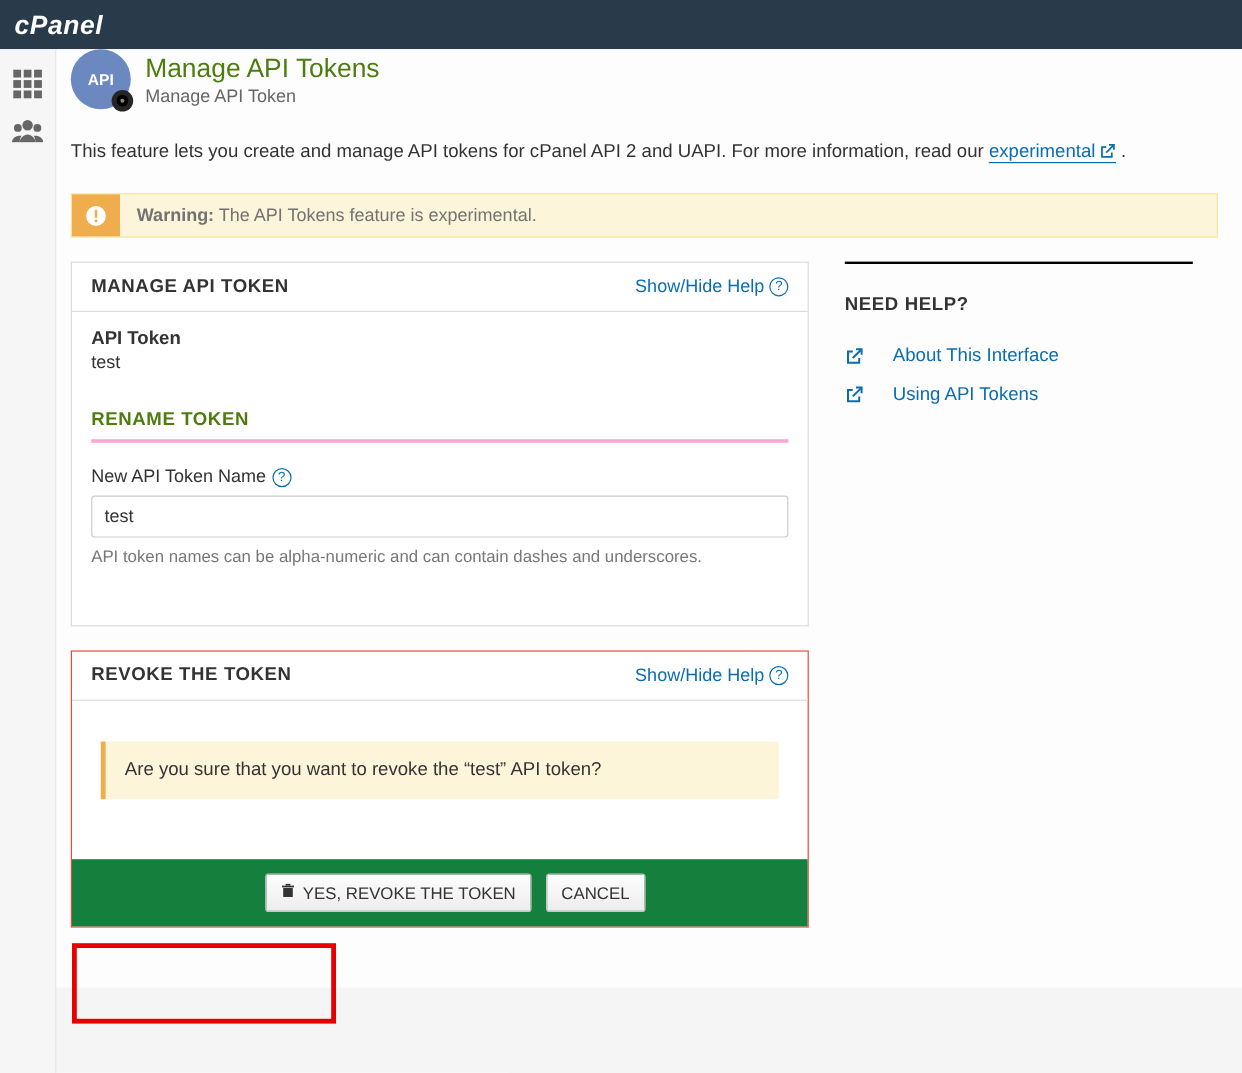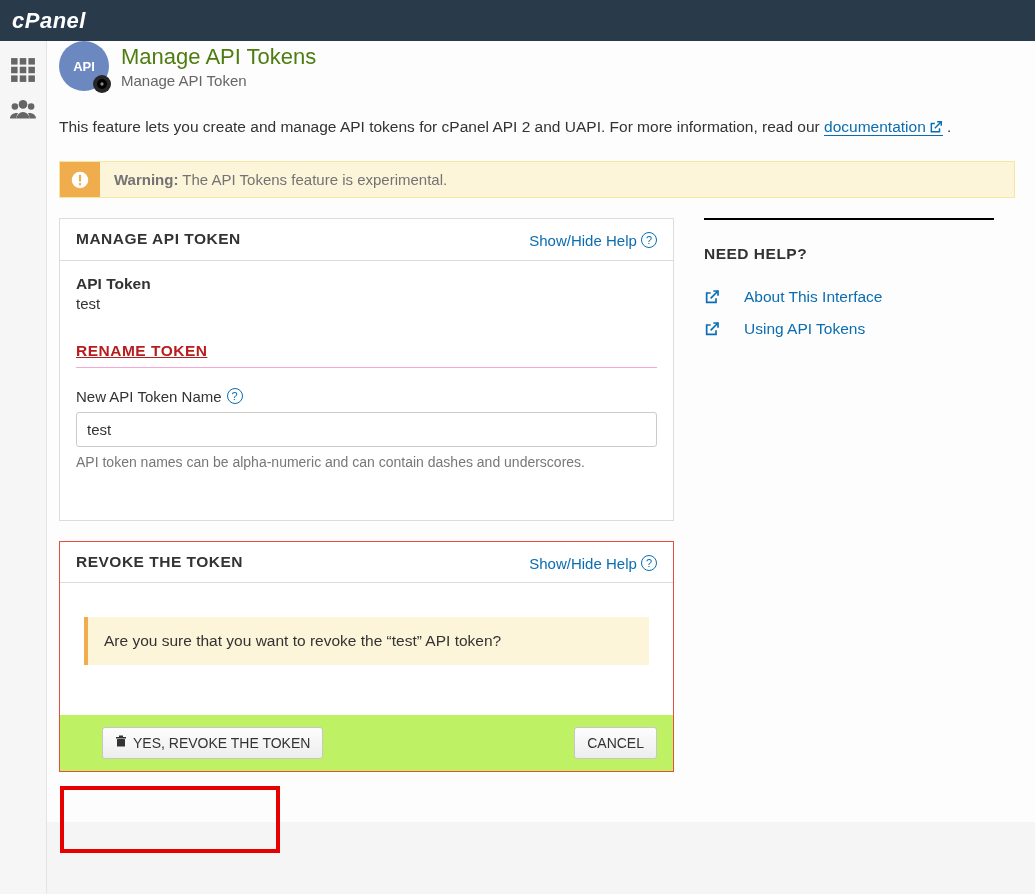--- a/index.html
+++ b/index.html
@@ -66,21 +66,21 @@
   .panel-header {
     display:flex; justify-content:space-between; align-items:center;
     padding:11px 16px; border-bottom:1px solid #dcdcdc;
   }
   .panel-title { font-size:15.5px; font-weight:600; letter-spacing:.5px; text-transform:uppercase; color:#333;}
   .help-toggle { color:#0a6db1; font-size:15px; cursor:pointer; }
   .help-toggle span { vertical-align:middle;}
   .section-body { padding:14px 16px 10px;}
   .label-strong { font-size:15.5px; font-weight:600; color:#333; margin-bottom:2px; }
   .value-line { font-size:15px; color:#333; margin-bottom:30px;}
-  .sub-title { font-size:15.5px; font-weight:600; letter-spacing:.5px; text-transform:uppercase; color:#b91c1c; border-bottom:1px solid #f9a8d4; padding-bottom:7px; margin-bottom:20px;text-decoration:underline;}
+  .sub-title { font-size:15.5px; font-weight:600; letter-spacing:.5px; text-transform:uppercase; color:#4d7c0f; border-bottom:3px solid #f9a8d4; padding-bottom:7px; margin-bottom:20px;}
   .form-label { font-size:15px; color:#333; margin-bottom:7px; display:flex; align-items:center; gap:5px;}
   .text-input {
     width:100%; padding:8px 10px; font-size:15px; color:#333;
     border:1px solid #ccc; border-radius:3px; background:#fff;
   }
   .hint { font-size:14px; color:#777; margin-top:7px;}
   .panel-footer {
     display:flex; justify-content:space-between; align-items:center;
     padding:12px 16px; border-top:1px solid #dcdcdc; background:#fff;
   }
@@ -93,21 +93,21 @@
   .btn-primary-light {
     background:#7eb2e2; border:1px solid #7eb2e2; color:#fff; font-size:14px; letter-spacing:.5px;
   }
   .go-back { color:#0a6db1; font-size:15px; cursor:pointer; display:inline-flex; align-items:center; gap:5px;}
   .panel-danger { border:1px solid #e74c3c; }
   .panel-danger .panel-header { border-bottom:1px solid #dcdcdc;}
   .confirm-box {
     margin:20px 8px; padding:15px 16px; background:#fdf5d9; border-left:4px solid #f0ad4e;
     font-size:15.5px; color:#333;
   }
-  .panel-danger .panel-footer { justify-content:space-between; gap:12px; background:#bef264; border-top:none;padding-left:42px;}
+  .panel-danger .panel-footer { justify-content:center; gap:12px; background:#15803d; border-top:none;padding-left:42px;}
   .highlight-red {
     position:absolute; border:4px solid #e60000; pointer-events:none;
     left:60px; width:220px; top:786px; height:67px; 
   }
   .right-section-title {
     font-size:15.5px; font-weight:700; letter-spacing:.5px; text-transform:uppercase; color:#333;
     border-top:2px solid #000; padding-top:25px; margin-bottom:25px;
   }
   .right-links a { display:flex; align-items:center; gap:24px; color:#0a6db1; text-decoration:none; font-size:15.5px; margin-bottom:14px;}
   .right-links .icon-sq { width:16px; height:16px; }
@@ -160,21 +160,21 @@
             </svg>
         </span>
       </div>
       <div class="page-titles">
         <h1>Manage API Tokens</h1>
         <div class="crumb">Manage API Token</div>
       </div>
     </div>
 
     <div class="intro">
-      <span>This feature lets you create and manage API tokens for cPanel API 2 and UAPI. For more information, read our </span><a class="link" href="#"><span>documentation</span><span class="extlink-icon"><svg width="14" height="14" viewBox="0 0 24 24" fill="none" stroke="#0a6db1" stroke-width="2.5">
+      <span>This feature lets you create and manage API tokens for cPanel API 2 and UAPI. For more information, read our </span><a class="link" href="#"><span>experimental</span><span class="extlink-icon"><svg width="14" height="14" viewBox="0 0 24 24" fill="none" stroke="#0a6db1" stroke-width="2.5">
               <path d="M14 3h7v7"></path>
               <path d="M10 14L21 3"></path>
               <path d="M18 14v6H4V6h6"></path>
             </svg></span></a><span> .</span>
     </div>
 
     <div class="alert-warning">
       <div class="alert-icon">
         <svg width="18" height="18" viewBox="0 0 24 24" fill="#fff">
             <circle cx="12" cy="12" r="11" fill="#fff"></circle>

